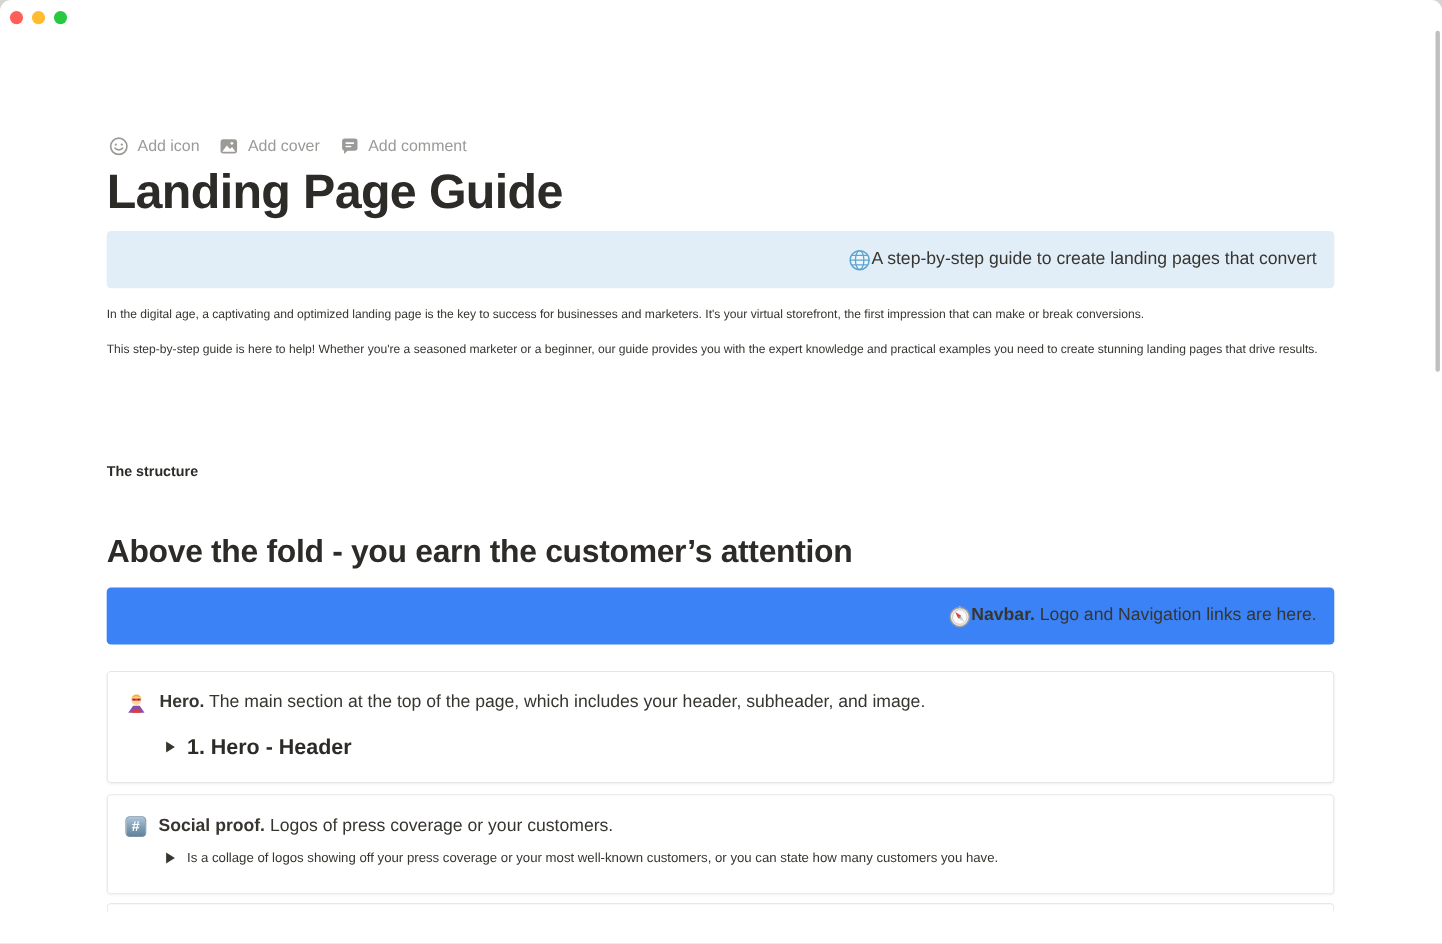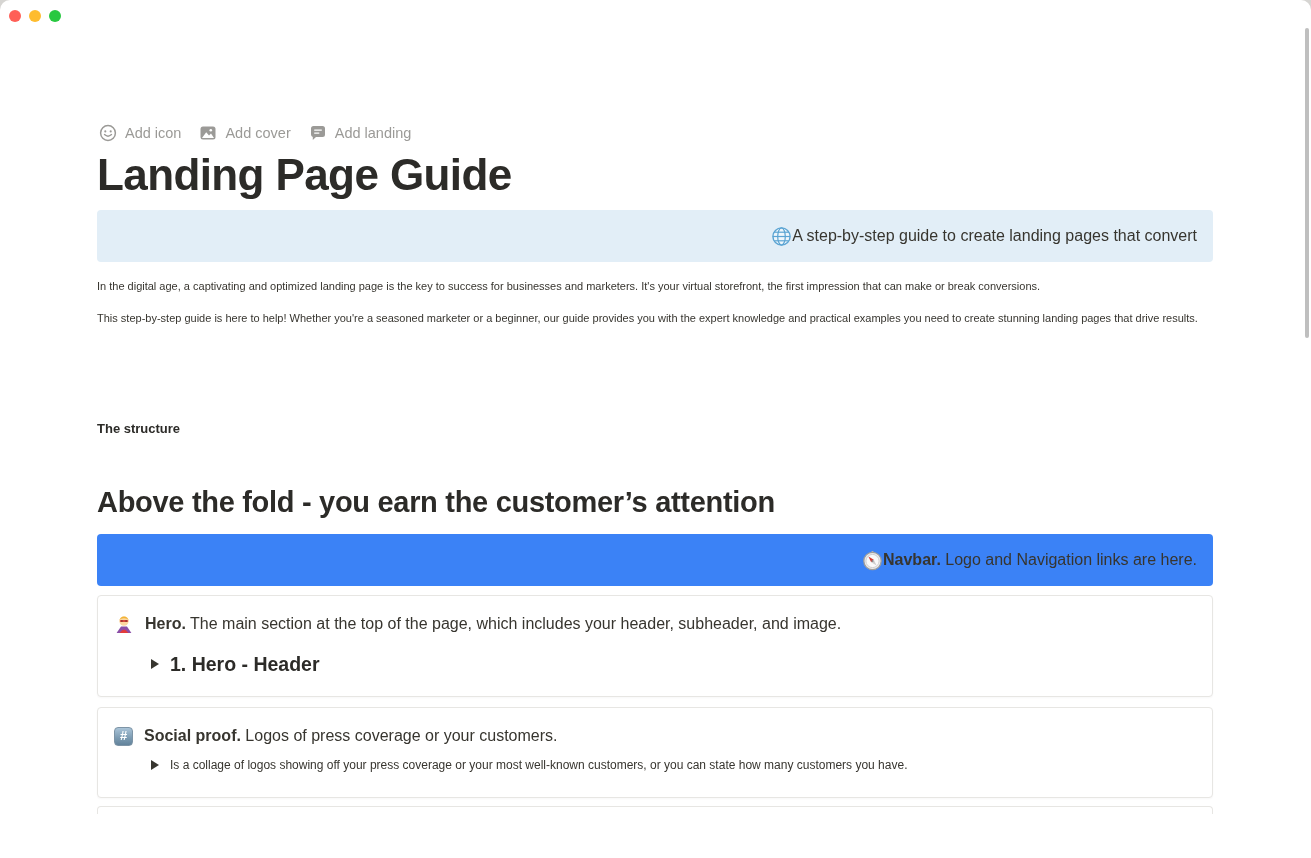--- a/index.html
+++ b/index.html
@@ -36,21 +36,21 @@
   .callout .icon { flex:0 0 auto; display:flex; }
 
   p.body { margin-top:12px; font-size:11px; line-height:24px; color:#37352f; }
   p.body + p.body { margin-top:8px; }
 
   h3.subhead { margin-top:88px; font-size:13px; line-height:22px; font-weight:700; color:#2c2b28; }
   h2.head    { margin-top:44px; font-size:29px; line-height:36px; font-weight:700;
     color:#2c2b28; letter-spacing:-0.3px; }
 
   
-  .block { margin-top:9px; border:1px solid #e7e6e3; border-radius:4px;
+  .block { margin-top:24px; border:1px solid #e7e6e3; border-radius:4px;
     padding:16px 16px 20px; background:#fff; box-shadow:0 1px 2px rgba(15,15,15,0.03); }
   .block.social { margin-top:10px; padding-bottom:20px; }
   .block-line { display:flex; align-items:center; gap:11px; font-size:16px; line-height:24px; }
   .block-line .icon { flex:0 0 auto; display:flex; }
   .bold { font-weight:700; }
 
   .toggle-row { display:flex; align-items:center; gap:11px; }
   .toggle-row.h { margin:16px 0 0 37px; font-size:19.5px; font-weight:700; line-height:24px; color:#2c2b28; }
   .toggle-row.r { margin:5px 0 0 37px; font-size:12px; line-height:24px; }
   .tri { width:0; height:0; border-left:8px solid #37352f;
@@ -103,21 +103,21 @@
         <span>Add cover</span>
       </div>
       <div class="ctrl-btn">
         <span class="icon">
           <svg width="18" height="18" viewBox="0 0 18 18">
               <path d="M2,4.5 a2.5,2.5 0 0 1 2.5,-2.5 h9 a2.5,2.5 0 0 1 2.5,2.5 v6 a2.5,2.5 0 0 1 -2.5,2.5 h-6.5 l-3.2,3 v-3 h0 a2.5,2.5 0 0 1 -1.8,-2.5 Z" fill="#9b9a97"></path>
               <rect x="5" y="5.4" width="8" height="1.4" rx="0.7" fill="#ffffff"></rect>
               <rect x="5" y="8.4" width="5.5" height="1.4" rx="0.7" fill="#ffffff"></rect>
             </svg>
         </span>
-        <span>Add landing</span>
+        <span>Add comment</span>
       </div>
     </div>
 
     <h1 class="title">Landing Page Guide</h1>
 
     <div class="callout" style="background:#e2eef7;">
       <span class="icon">
         <svg width="21" height="21" viewBox="0 0 21 21">
             <circle cx="10.5" cy="10.5" r="8.6" fill="#eef6fb" stroke="#5ba4d3" stroke-width="1.4"></circle>
             <ellipse cx="10.5" cy="10.5" rx="3.8" ry="8.6" fill="none" stroke="#5ba4d3" stroke-width="1.2"></ellipse>

